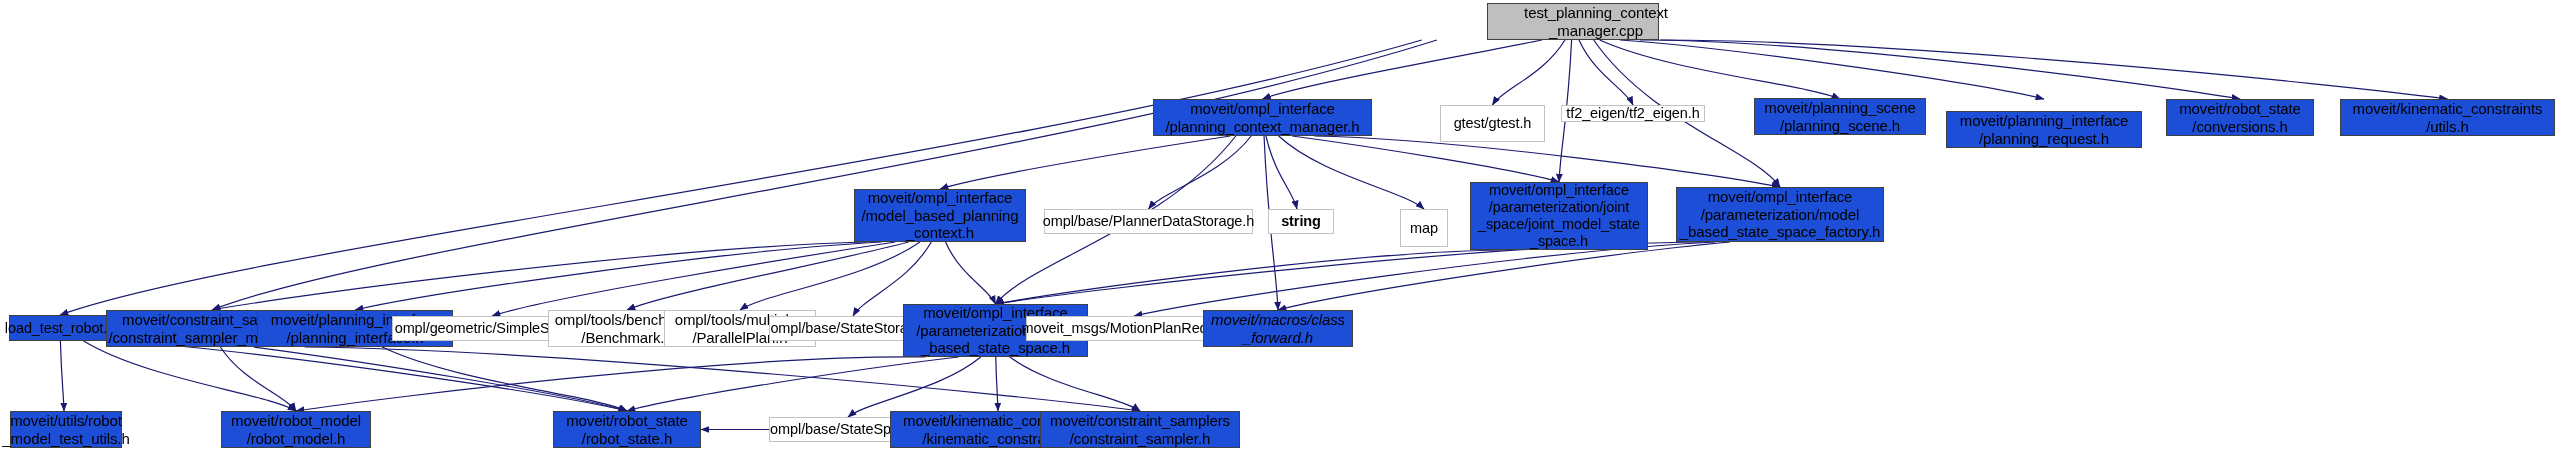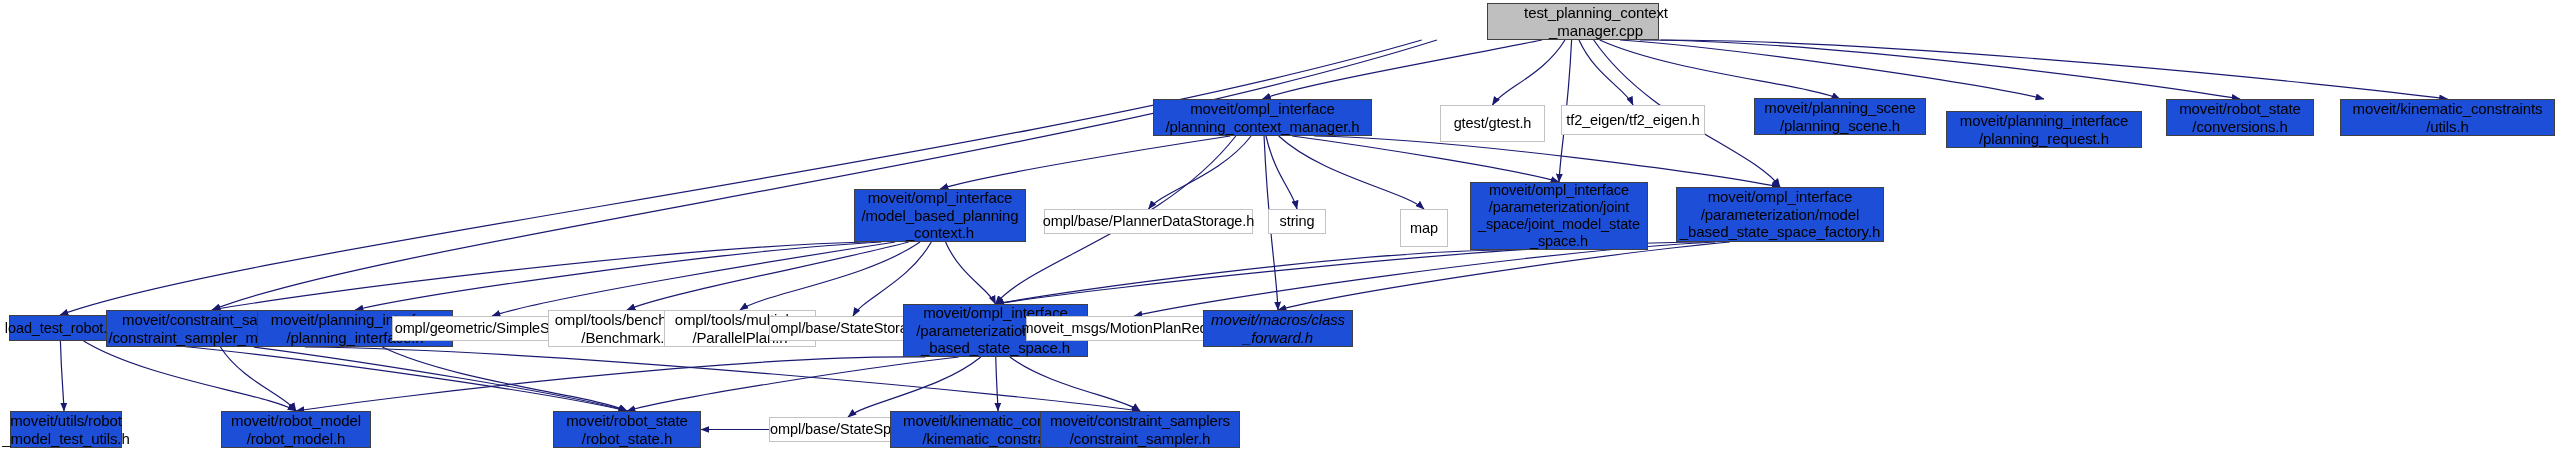--- a/index.html
+++ b/index.html
@@ -114,34 +114,34 @@
         <path d="M 1009.95 357 C 1048.9650000000001 386.7, 1121.7930000000001 397.5, 1140 411" fill="none" stroke="#191970" stroke-width="1.2" marker-end="url(#arrowhead)"></path>
         <path d="M 890 429.5 C 833.3 429.5, 727.46 429.5, 701 429.5" fill="none" stroke="#191970" stroke-width="1.2" marker-end="url(#arrowhead)"></path>
       </g>
   </svg>
   <div id="nodes-layer">
       <div class="gnode root" style="left: 1487px; top: 3px; width: 172px; height: 37px; padding-left: 46px;"><span class="lbl">test_planning_context
 _manager.cpp</span></div>
       <div class="gnode local" style="left: 1153px; top: 99px; width: 219px; height: 37px;"><span class="lbl">moveit/ompl_interface
 /planning_context_manager.h</span></div>
       <div class="gnode ext" style="left: 1440px; top: 105px; width: 105px; height: 37px; font-size: 14.5px;"><span class="lbl">gtest/gtest.h</span></div>
-      <div class="gnode ext" style="left: 1561px; top: 105px; width: 144px; height: 30px; font-size: 14.5px;"><span class="lbl">tf2_eigen/tf2_eigen.h</span></div>
+      <div class="gnode ext" style="left: 1561px; top: 105px; width: 144px; height: 17px; font-size: 14.5px;"><span class="lbl">tf2_eigen/tf2_eigen.h</span></div>
       <div class="gnode local" style="left: 1754px; top: 98px; width: 172px; height: 37px;"><span class="lbl">moveit/planning_scene
 /planning_scene.h</span></div>
       <div class="gnode local" style="left: 1946px; top: 99px; width: 196px; height: 37px; margin-top: 12px;"><span class="lbl">moveit/planning_interface
 /planning_request.h</span></div>
       <div class="gnode local" style="left: 2166px; top: 99px; width: 148px; height: 37px;"><span class="lbl">moveit/robot_state
 /conversions.h</span></div>
       <div class="gnode local" style="left: 2340px; top: 99px; width: 215px; height: 37px;"><span class="lbl">moveit/kinematic_constraints
 /utils.h</span></div>
       <div class="gnode local" style="left: 854px; top: 189px; width: 172px; height: 53px;"><span class="lbl">moveit/ompl_interface
 /model_based_planning
 _context.h</span></div>
       <div class="gnode ext" style="left: 1044px; top: 209px; width: 209px; height: 25px; font-size: 14.5px; text-align: center;"><span class="lbl">ompl/base/PlannerDataStorage.h</span></div>
-      <div class="gnode ext" style="left: 1268px; top: 209px; width: 58px; height: 25px; font-size: 14.5px;"><span class="lbl">string</span></div>
+      <div class="gnode ext" style="left: 1268px; top: 209px; width: 66px; height: 25px; font-size: 14.5px; font-weight: bold;"><span class="lbl">string</span></div>
       <div class="gnode ext" style="left: 1400px; top: 209px; width: 48px; height: 38px; font-size: 14.5px;"><span class="lbl">map</span></div>
       <div class="gnode local" style="left: 1470px; top: 182px; width: 178px; height: 68px; font-size: 14.5px;"><span class="lbl">moveit/ompl_interface
 /parameterization/joint
 _space/joint_model_state
 _space.h</span></div>
       <div class="gnode local" style="left: 1676px; top: 187px; width: 208px; height: 55px;"><span class="lbl">moveit/ompl_interface
 /parameterization/model
 _based_state_space_factory.h</span></div>
       <div class="gnode local" style="left: 9px; top: 315px; width: 102px; height: 26px; font-size: 14.5px;"><span class="lbl">load_test_robot.h</span></div>
       <div class="gnode local" style="left: 106px; top: 310px; width: 212px; height: 37px;"><span class="lbl">moveit/constraint_samplers

